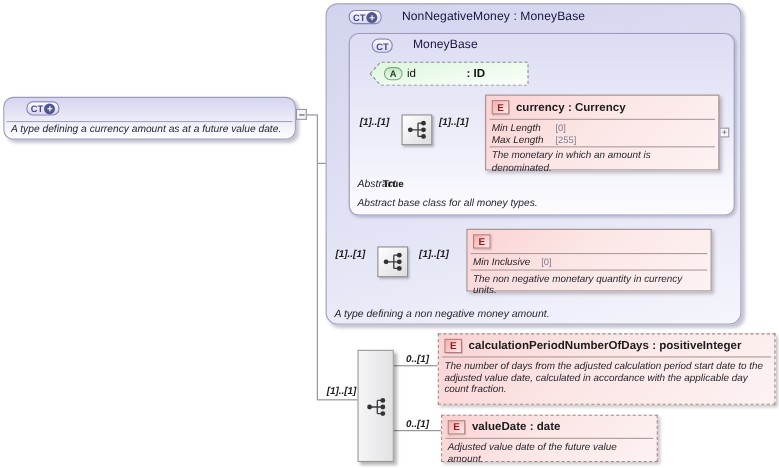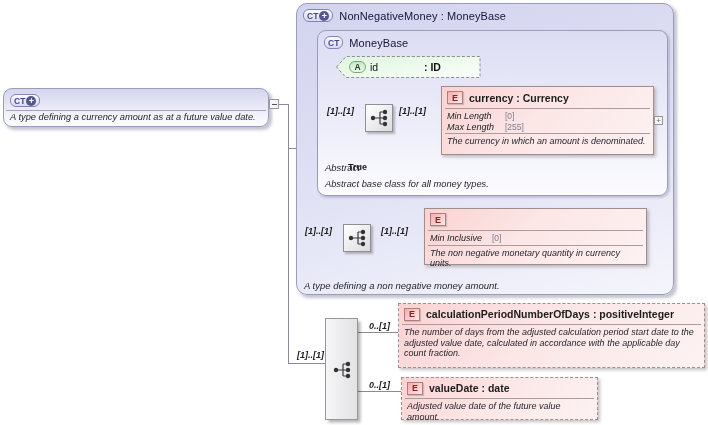--- a/index.html
+++ b/index.html
@@ -6,21 +6,21 @@
   html,body{width:708px;height:425px}
   body{position:relative;background:#fff;font-family:"Liberation Sans",sans-serif;overflow:hidden}
   .abs{position:absolute}
   .line{position:absolute;background:#8b8b97}
   
   .ctbox{position:absolute;border:1px solid #9b9cba;border-radius:9px;
          box-shadow:2.5px 2.5px 3px rgba(110,110,140,.4)}
   .grad-lav{background:linear-gradient(165deg,#d2d3ee 0%,#e2e3f5 55%,#f5f5fc 100%)}
   .grad-lav-light{background:linear-gradient(180deg,#dcddf3 0%,#eeeefa 60%,#fcfcff 100%)}
   .grad-fva{background:linear-gradient(180deg,#d4d5ef 0%,#ececf8 55%,#fdfdff 100%)}
-  .box-head{display:flex;align-items:flex-end;gap:6px;padding:3px 6px 2px 6px;height:20px}
+  .box-head{display:flex;align-items:flex-start;gap:18px;padding:3px 6px 2px 20px;height:20px}
   .box-title{font-size:11px;font-weight:normal;color:#15153a;white-space:nowrap;letter-spacing:.1px}
   .box-sep{position:absolute;height:1px;background:#a4a4bd}
   .anno{font-style:italic;color:#26262e;white-space:nowrap}
   
   .ct-icon{display:inline-flex;align-items:center;height:13px;padding:0 3px;border:1px solid #8384b4;
            border-radius:6px;background:linear-gradient(180deg,#fbfbff,#d8d9ef);
            color:#45468f;font-weight:bold;font-size:8.5px;flex:0 0 auto}
   .plus-bead{width:10px;height:10px;border-radius:50%;background:#54568f;color:#fff;
              font-size:9px;font-weight:bold;display:flex;align-items:center;justify-content:center;
              margin-left:1px;line-height:10px}
@@ -152,21 +152,21 @@
     <div class="facet-row">
       <span class="facet-name">Min Length</span>
       <span class="facet-val">[0]</span>
     </div>
     <div class="facet-row">
       <span class="facet-name">Max Length</span>
       <span class="facet-val">[255]</span>
     </div>
   </div>
   <div class="e-sep"></div>
-  <div class="e-anno">The currency in which an amount is denominated.</div>
+  <div class="e-anno">The monetary in which an amount is denominated.</div>
 </div>
 
 <div class="handle" style="left:654px;top:116px;width:9px;height:9px;font-size:8px;color:#666">+</div>
 
 <div class="seqbox" style="left:343px;top:224px">
   <svg width="26" height="26" viewBox="0 0 26 26">
     <path d="M7 13 H14 M14 7 V19 M14 7 H18 M14 13 H18 M14 19 H18" stroke="#3a3a3a" stroke-width="1.2" fill="none"></path>
     <circle cx="7" cy="13" r="2.2" fill="#333"></circle>
     <circle cx="19" cy="7" r="2.2" fill="#333"></circle>
     <circle cx="19" cy="13" r="2.2" fill="#333"></circle>

